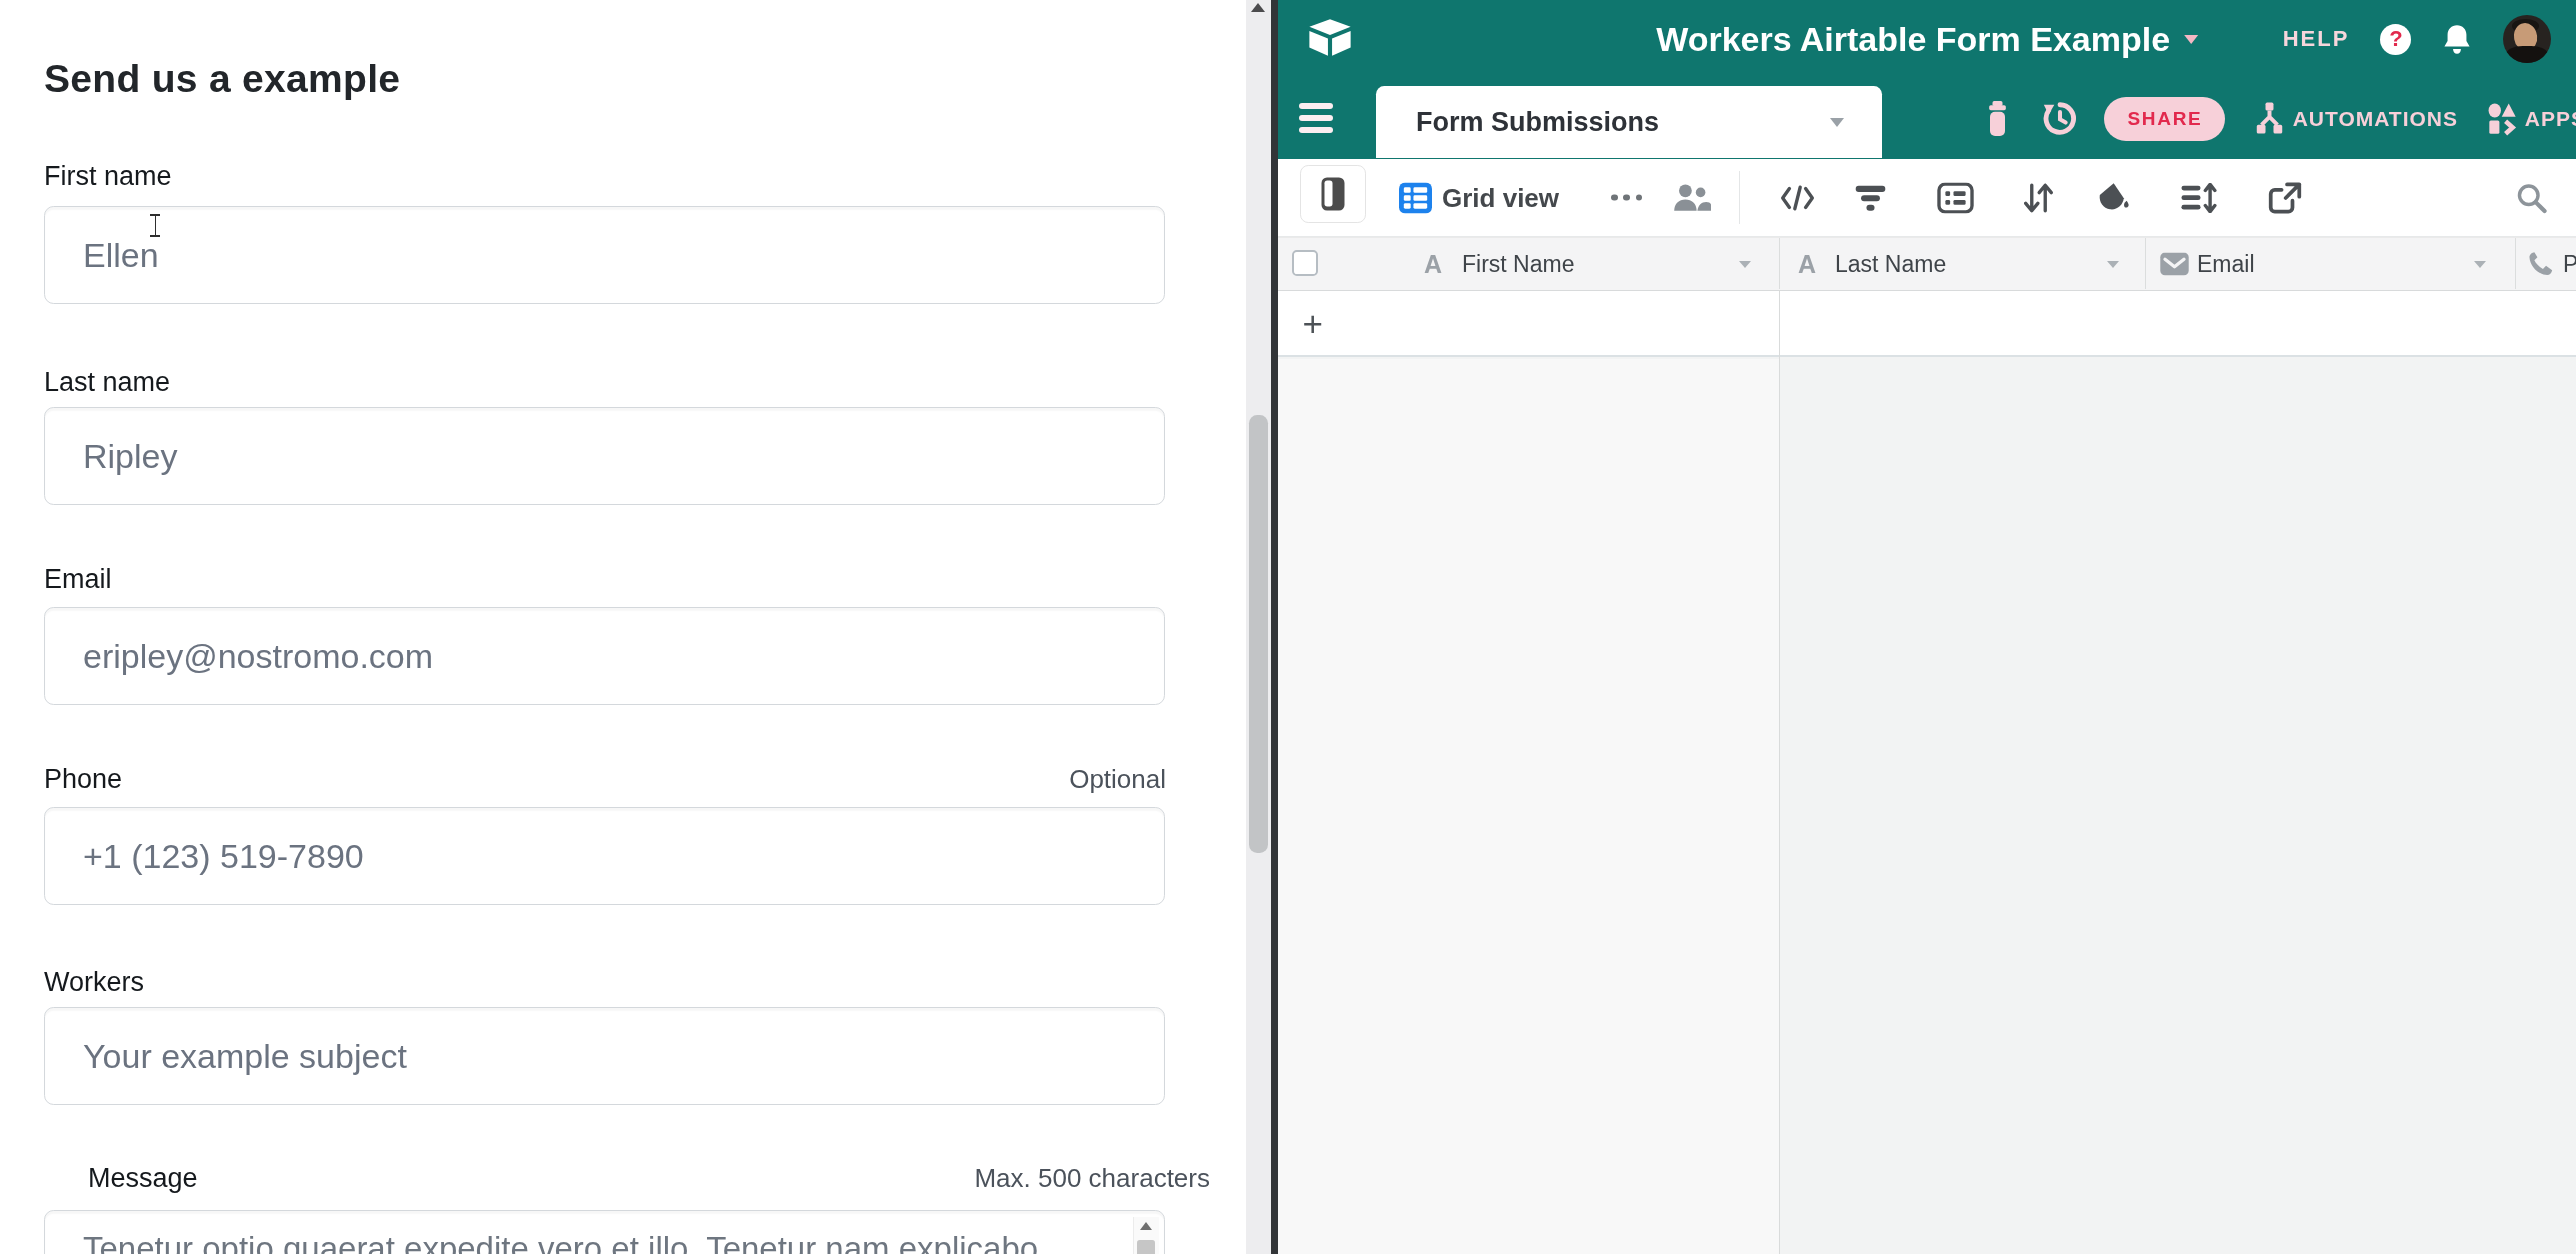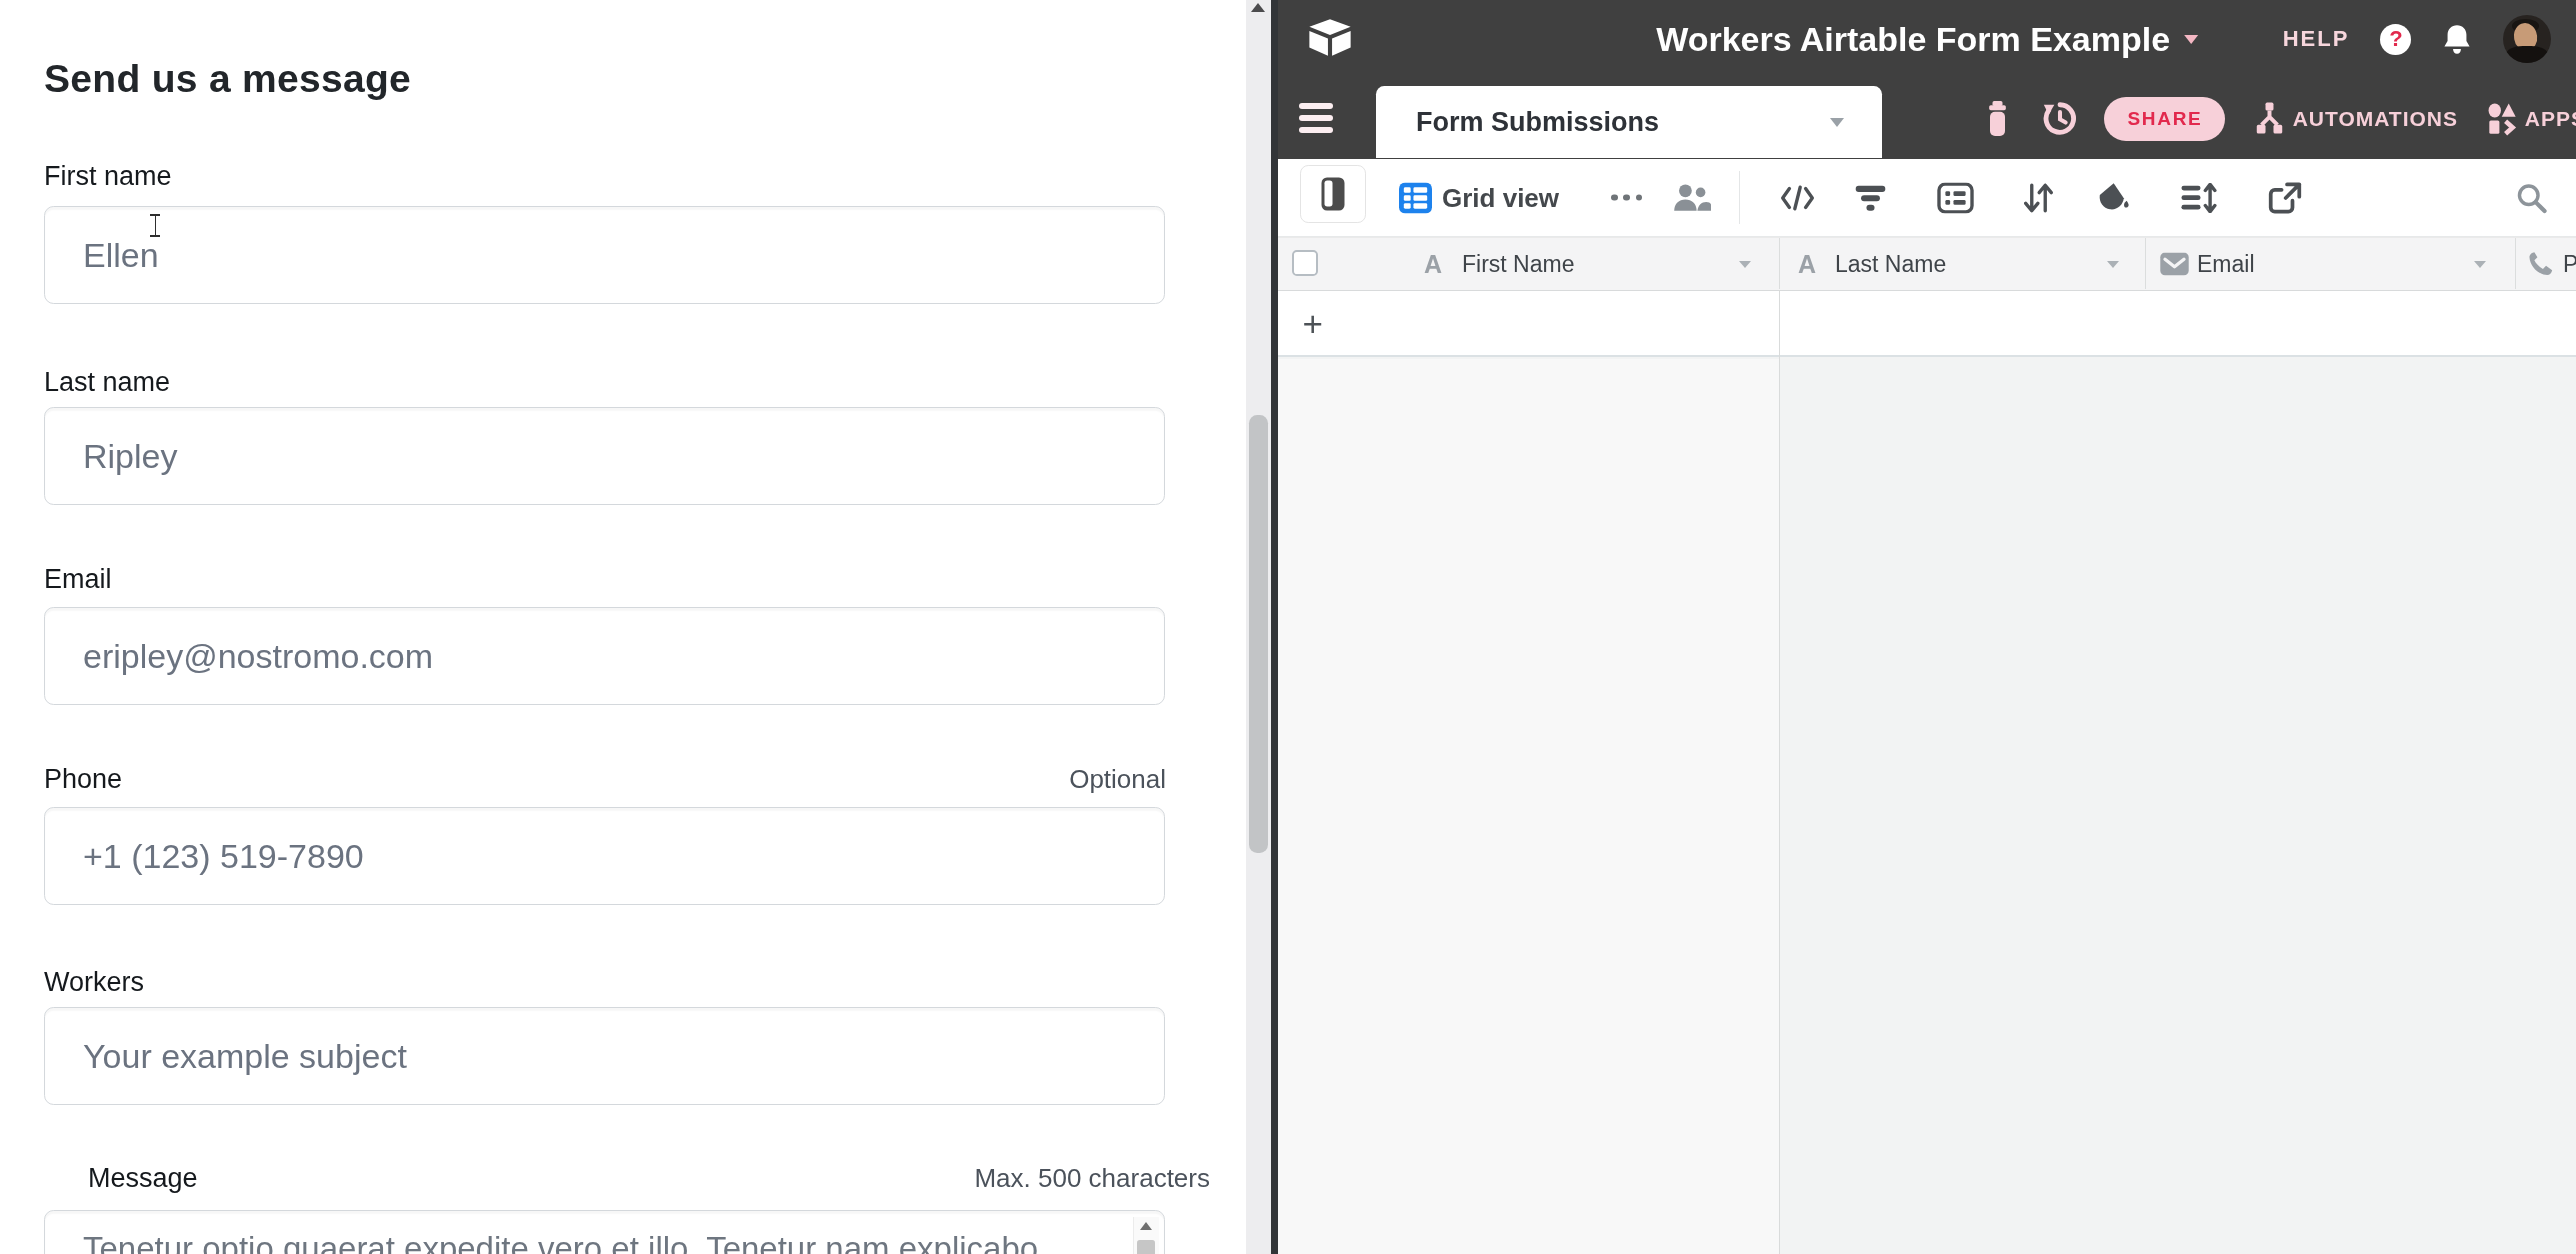--- a/index.html
+++ b/index.html
@@ -36,21 +36,21 @@
   
   #page-scrollbar{left:1246px;top:0;width:24.6px;height:1255px;background:#ededef;}
   #sb-up{position:absolute;left:4.8px;top:2.7px;width:0;height:0;border-left:7.5px solid transparent;border-right:7.5px solid transparent;border-bottom:9px solid #4b4b4d;}
   #sb-thumb{position:absolute;left:2.7px;top:415px;width:19px;height:438px;background:#c2c4c6;border-radius:8.2px;}
 
   
   #pane-separator{left:1271px;top:0;width:6.8px;height:1255px;background:#323538;}
 
   
   #at-pane{left:1278px;top:0;width:1298px;height:1255px;background:#f2f3f3;overflow:hidden;}
-  .red{background:#404040;text-decoration:underline;}
+  .red{background:#0f766e;text-decoration:underline;}
   #at-topbar{left:0;top:0;width:1298px;height:78px;}
   #at-logo{left:30px;top:18px;width:44px;height:41px;}
   #at-title-wrap{left:50%;top:0;height:78px;transform:translateX(-50%);display:flex;align-items:center;gap:13.7px;}
   #at-title{font-size:34px;font-weight:600;color:#fff;white-space:nowrap;}
   .caret{width:0;height:0;border-left:7.5px solid transparent;border-right:7.5px solid transparent;border-top:9.6px solid #f4b7c3;}
   #at-top-right{right:24.6px;top:0;height:78px;display:flex;align-items:center;gap:31px;}
   #help-label{font-size:22px;font-weight:700;letter-spacing:2px;color:#f7d6dc;}
   #qmark{width:31px;height:31px;border-radius:50%;background:#fff;display:flex;align-items:center;justify-content:center;font-size:22px;font-weight:700;color:#e2294d;}
   #avatar{width:48px;height:48px;border-radius:50%;overflow:hidden;background:#272320;position:relative;}
   #avatar .head{position:absolute;left:11px;top:8.2px;width:23px;height:27px;border-radius:50% 50% 45% 45%;background:#c79b77;transform:rotate(-8deg);}
@@ -92,21 +92,21 @@
   #empty-right{left:501px;top:359px;width:797px;height:896px;background:#f2f3f3;}
   #body-div{left:501px;top:291px;width:1.4px;height:964px;background:#d9dbdb;}
   svg{display:block;}
 </style>
 </head>
 <body>
 
 <div id="root">
 
   <div id="form-pane" class="abs">
-    <div class="abs form-title">Send us a message</div>
+    <div class="abs form-title">Send us a example</div>
 
     <div class="abs note-row" style="top:161px;height:33px;">
       <span class="flabel">First name</span>
     </div>
     <div class="abs finput" style="top:206px;">
       <span class="ph">Ellen</span>
     </div>
 
     <div class="abs note-row" style="top:367px;height:33px;">
       <span class="flabel">Last name</span>

